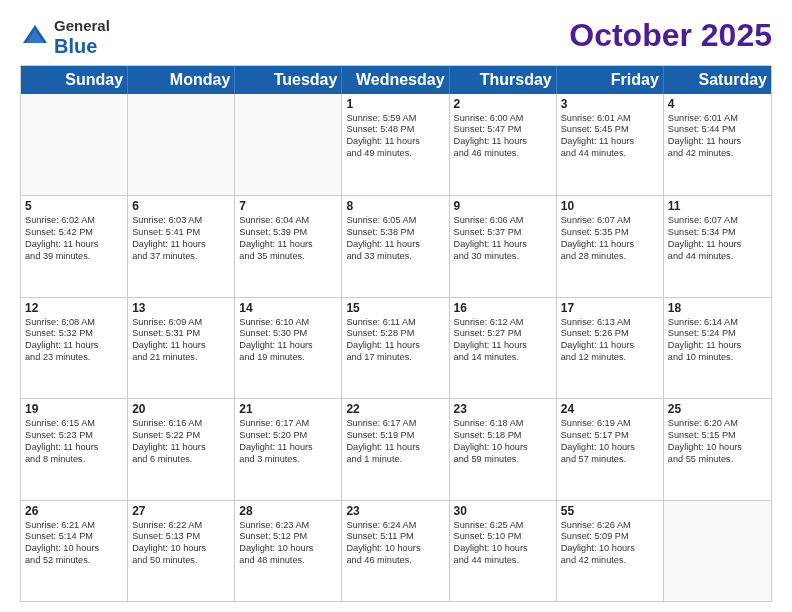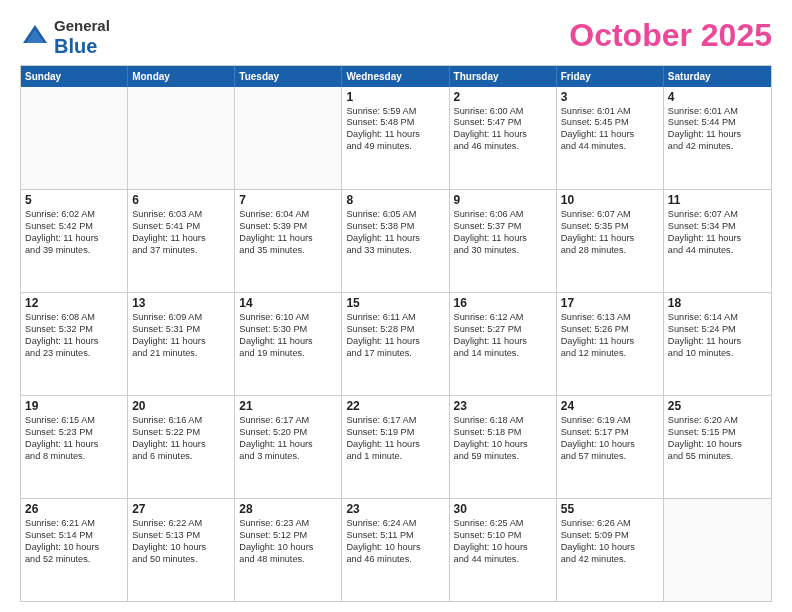--- a/index.html
+++ b/index.html
@@ -36,44 +36,44 @@
     .logo-icon {
       width: 30px;
       height: 30px;
     }
     .title-area {
       text-align: right;
     }
     .month-title {
       font-size: 32px;
       font-weight: bold;
-      color: #ec4899;
+      color: #4c1d95;
       line-height: 1.1;
     }
     .subtitle {
       font-size: 14px;
       color: #555;
     }
     .calendar {
       flex: 1;
       border: 1px solid #ccc;
       display: flex;
       flex-direction: column;
     }
     .cal-header {
       display: grid;
       grid-template-columns: repeat(7, 1fr);
       background: #1a5faa;
     }
     .cal-header-cell {
       color: #fff;
-      font-size: 10px;
+      font-size: 16px;
       font-weight: bold;
       padding: 5px 4px;
-      text-align: left;
+      text-align: right;
       border-right: 1px solid #3a7acc;
     }
     .cal-header-cell:last-child { border-right: none; }
     .cal-body {
       display: grid;
       grid-template-rows: repeat(5, 1fr);
       flex: 1;
     }
     .cal-row {
       display: grid;

